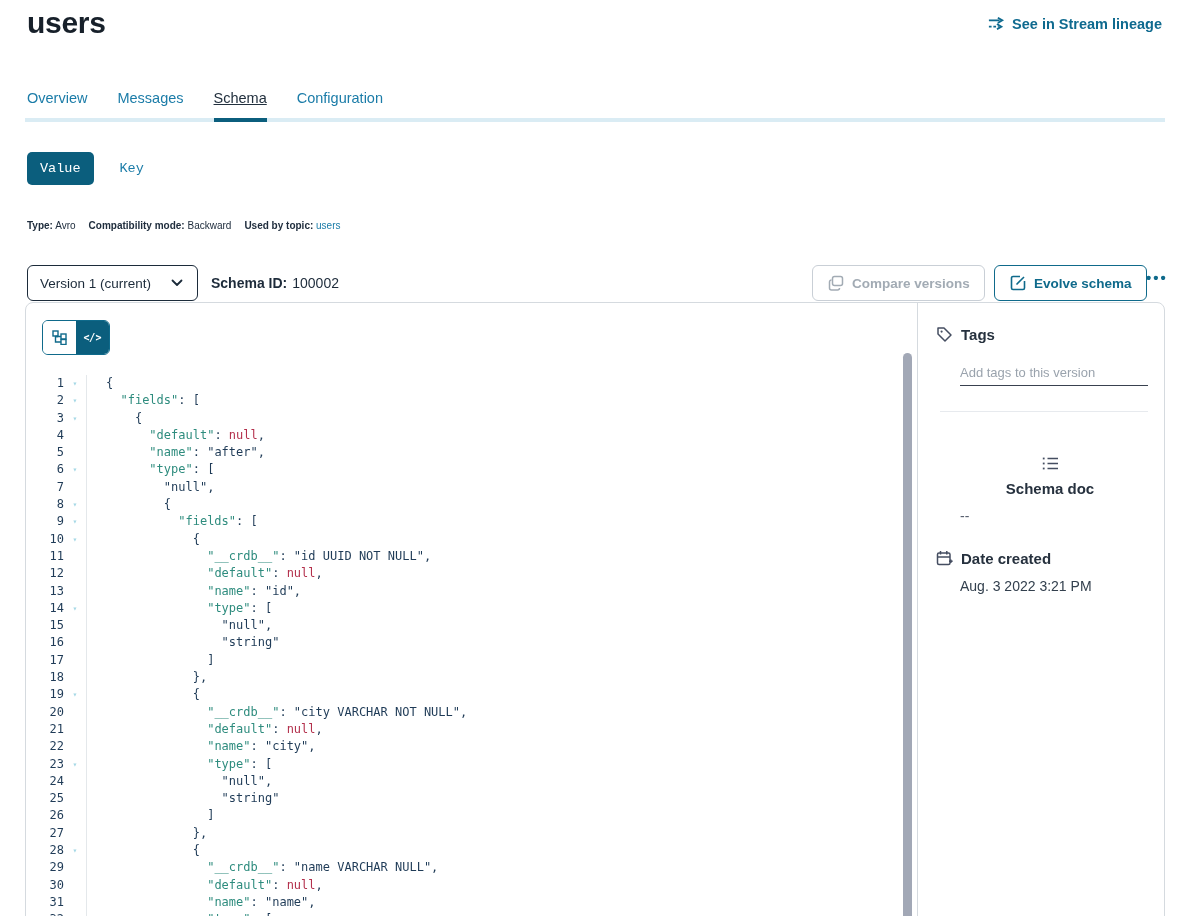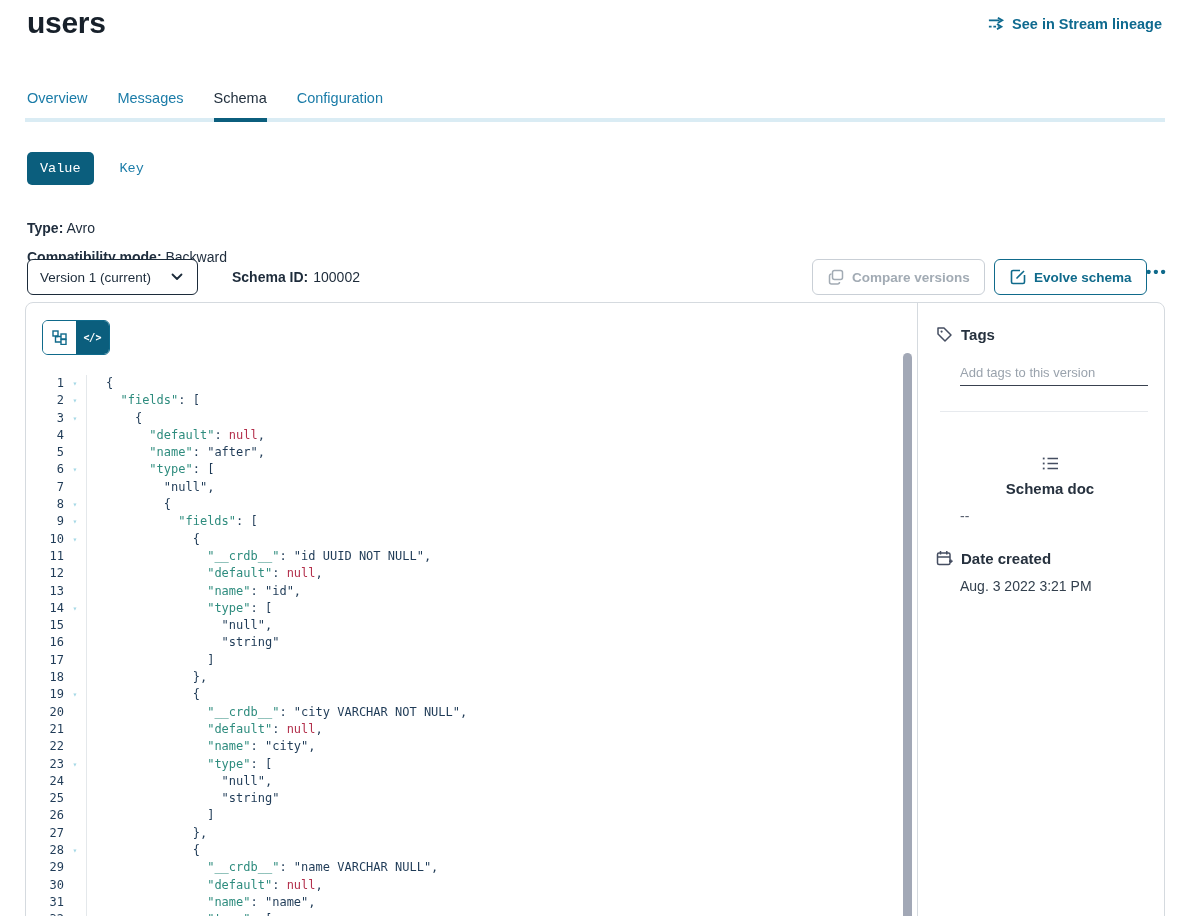--- a/index.html
+++ b/index.html
@@ -22,38 +22,38 @@
     width:1189px;height:916px;overflow:hidden;position:relative;
     font-family:"Liberation Sans", sans-serif;color:var(--text-dark);
   }
   
   .page-title{position:absolute;left:27px;top:6px;font-size:30px;font-weight:700;color:#17202A;letter-spacing:-.3px;}
   .lineage-link{position:absolute;right:27px;top:15px;display:flex;align-items:center;gap:7px;
     color:#0F6A8F;font-size:14.5px;font-weight:700;cursor:pointer;}
   
   .tab-bar{position:absolute;left:27px;top:90px;display:flex;gap:30px;}
   .tab{font-size:14.5px;color:var(--link);padding-bottom:14px;cursor:pointer;position:relative;}
-  .tab.active{color:#22303E;font-weight:500;}
+  .tab.active{color:#22303E;font-weight:500;text-decoration:underline;}
   .tab.active::after{content:"";position:absolute;left:0;right:0;bottom:-2px;height:4px;background:var(--brand-dark);z-index:2;}
   .tab-baseline{position:absolute;left:25px;right:24px;top:118px;height:4px;background:#DAECF4;}
   
   .vk-row{position:absolute;left:27px;top:152px;display:flex;align-items:center;gap:26px;font-family:Liberation Mono, monospace;}
   .vk-value{background:var(--brand-dark);color:#fff;font-size:13.5px;border:none;border-radius:5px;
     padding:9px 13px;cursor:pointer;font-family:inherit;}
   .vk-key{color:var(--link);font-size:13.5px;cursor:pointer;}
   
-  .meta-row{position:absolute;left:27px;top:220px;display:flex;gap:13px;font-size:14px;color:#202E3E;flex-direction:column;}
+  .meta-row{position:absolute;left:27px;top:220px;display:flex;gap:13px;font-size:10px;color:#202E3E;}
   .meta-item b{font-weight:700;}
   .meta-item .lnk{color:var(--link);cursor:pointer;}
   
-  .controls{position:absolute;left:0;top:259px;width:1160px;height:36px;}
+  .controls{position:absolute;left:0;top:265px;width:1160px;height:36px;}
   .version-select{position:absolute;left:27px;top:0;width:171px;height:36px;border:1px solid #1C2B3A;border-radius:6px;
     background:#fff;display:flex;align-items:center;justify-content:space-between;padding:0 12px;cursor:pointer;}
   .version-select span{font-size:13.5px;color:#1C2B3A;}
-  .schema-id{position:absolute;left:211px;top:0;height:36px;display:flex;align-items:center;gap:5px;font-size:14px;margin-left:21px;}
+  .schema-id{position:absolute;left:211px;top:0;height:36px;display:flex;align-items:center;gap:5px;font-size:14px;}
   .schema-id b{font-weight:700;}
   .btn{height:36px;border-radius:6px;background:#fff;display:flex;align-items:center;gap:8px;
     padding:0 14px;font-size:13.5px;font-weight:700;cursor:pointer;font-family:inherit;}
   .btn-compare{position:absolute;left:812px;top:0;border:1px solid var(--disabled-border);color:var(--disabled-text);cursor:default;}
   .btn-evolve{position:absolute;left:994px;top:0;border:1px solid var(--teal);color:var(--teal);align-items:center;}
   .more-menu{position:absolute;left:1146px;top:4px;color:var(--teal);font-size:15px;letter-spacing:2px;font-weight:700;cursor:pointer;}
   
   .card{position:absolute;left:25px;top:302px;width:1140px;height:640px;border:1px solid var(--card-border);
     border-radius:8px;background:#fff;overflow:hidden;}
   .view-toggle{position:absolute;left:16px;top:17px;display:flex;border:1px solid var(--teal);border-radius:6px;overflow:hidden;}

